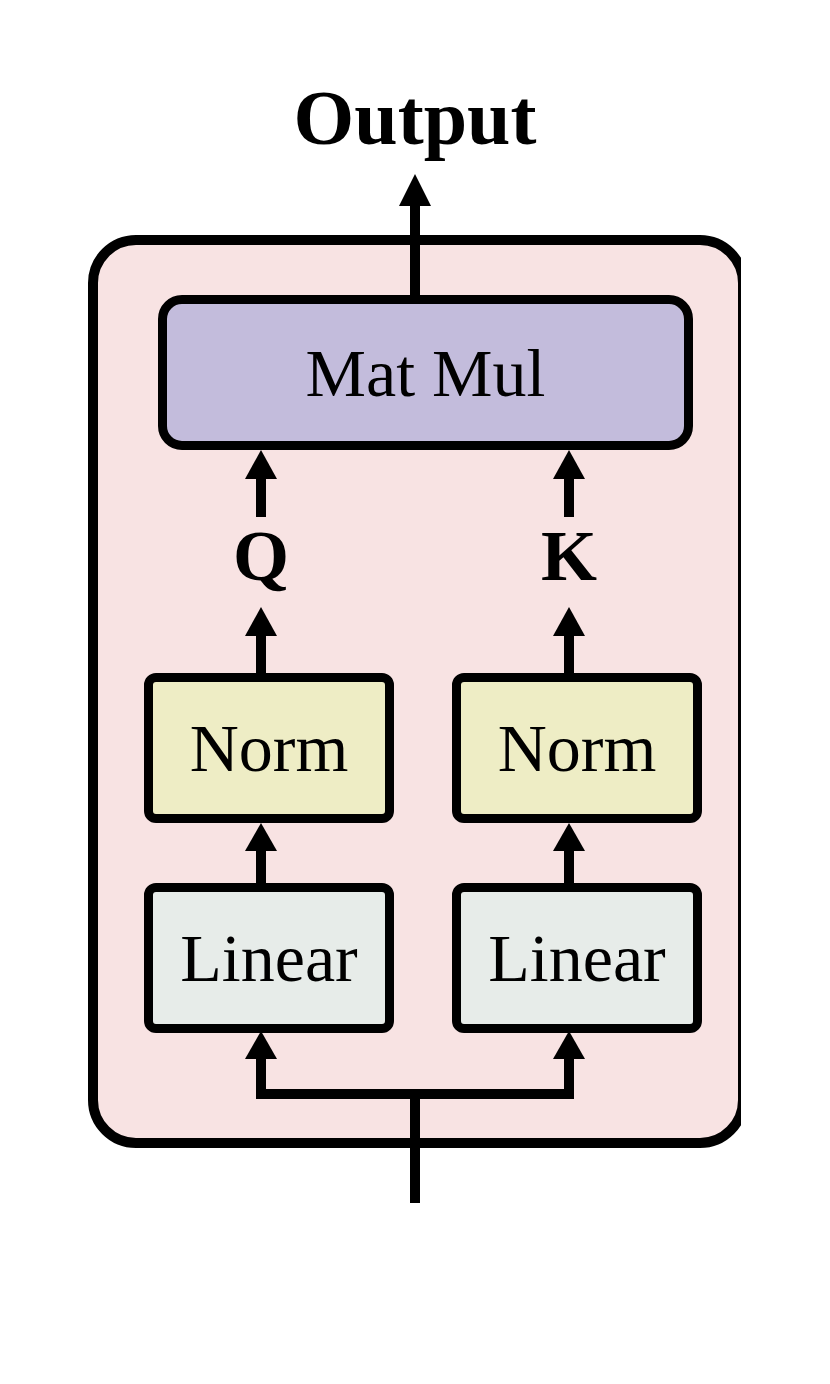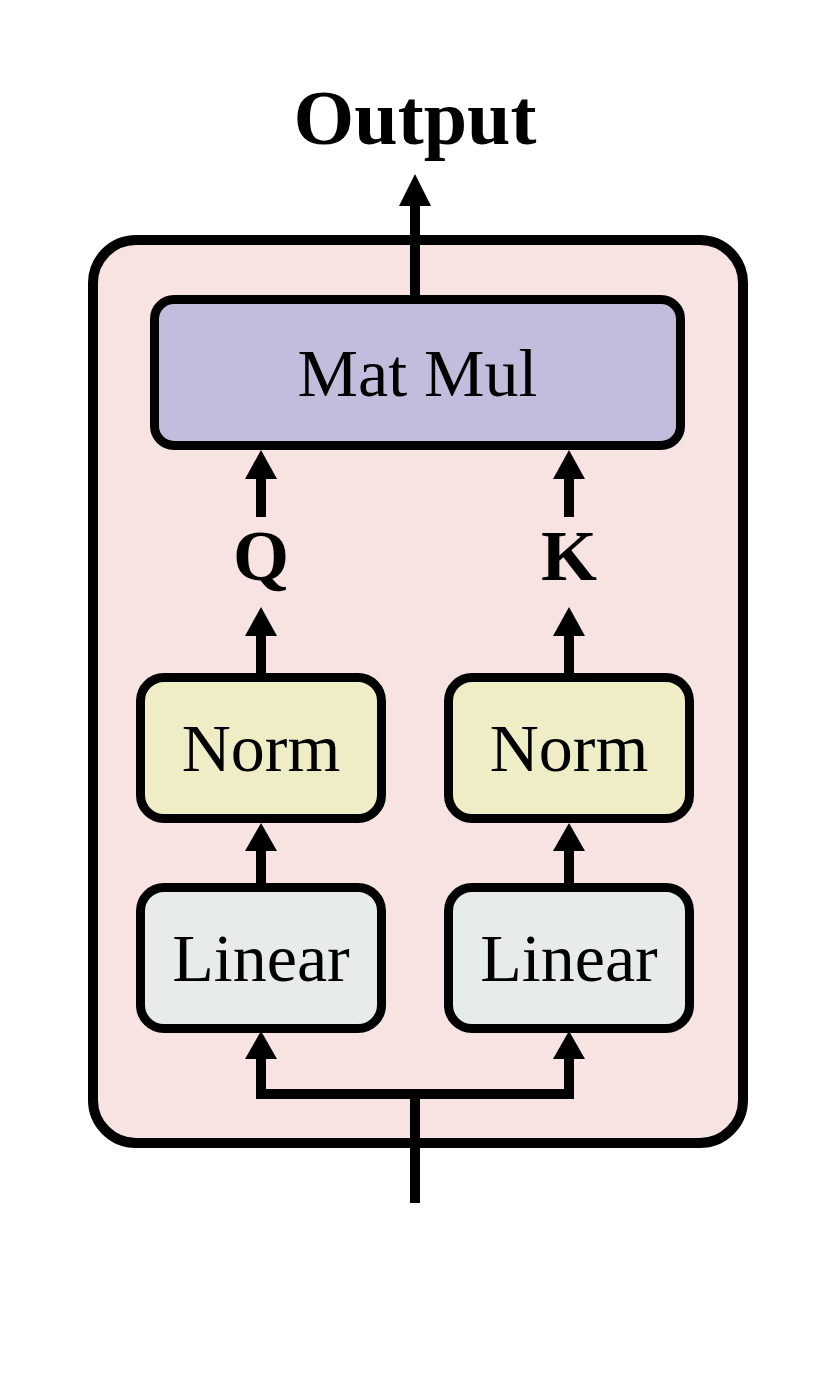--- a/index.html
+++ b/index.html
@@ -1,38 +1,38 @@
 <!DOCTYPE html>
 <html><head>
 <meta charset="utf-8">
 <style>
   html,body{margin:0;padding:0;background:#ffffff;}
   .canvas{
-    position:relative;width:830px;height:1384px;background:#ffffff;
+    position:relative;width:741px;height:1384px;background:#ffffff;
     overflow:hidden;color:#000;
     font-family:"Liberation Serif","DejaVu Serif",serif;
   }
   .banner{
     position:absolute;left:0;width:830px;text-align:center;
     font-weight:bold;font-size:78px;line-height:1;letter-spacing:0;
   }
   #output-label{top:79px;}
   #input-label{top:1209px;}
   .container-block{
     position:absolute;left:88px;top:235px;width:660px;height:913px;
     background:#f8e3e3;border:10px solid #000;border-radius:48px;
     box-sizing:border-box;
   }
   .node{
     position:absolute;display:flex;align-items:center;justify-content:center;
     border:9px solid #000;box-sizing:border-box;
-    font-size:68px;line-height:1;white-space:nowrap;
+    font-size:68px;line-height:1;white-space:nowrap;margin-left:8px;
   }
   #matmul{left:150px;top:295px;width:535px;height:155px;border-radius:24px;background:#c3bcdc;}
-  .small-node{width:250px;height:150px;border-radius:28px;}
+  .small-node{width:250px;height:150px;border-radius:12px;}
   #norm-q{left:136px;top:673px;background:#eeedc5;}
   #norm-k{left:444px;top:673px;background:#eeedc5;}
   #linear-q{left:136px;top:883px;background:#e7ece9;}
   #linear-k{left:444px;top:883px;background:#e7ece9;}
   .qk-label{
     position:absolute;top:520px;transform:translateX(-50%);
     font-weight:bold;font-size:72px;line-height:1;
   }
   #q-label{left:261px;}
   #k-label{left:569px;}

